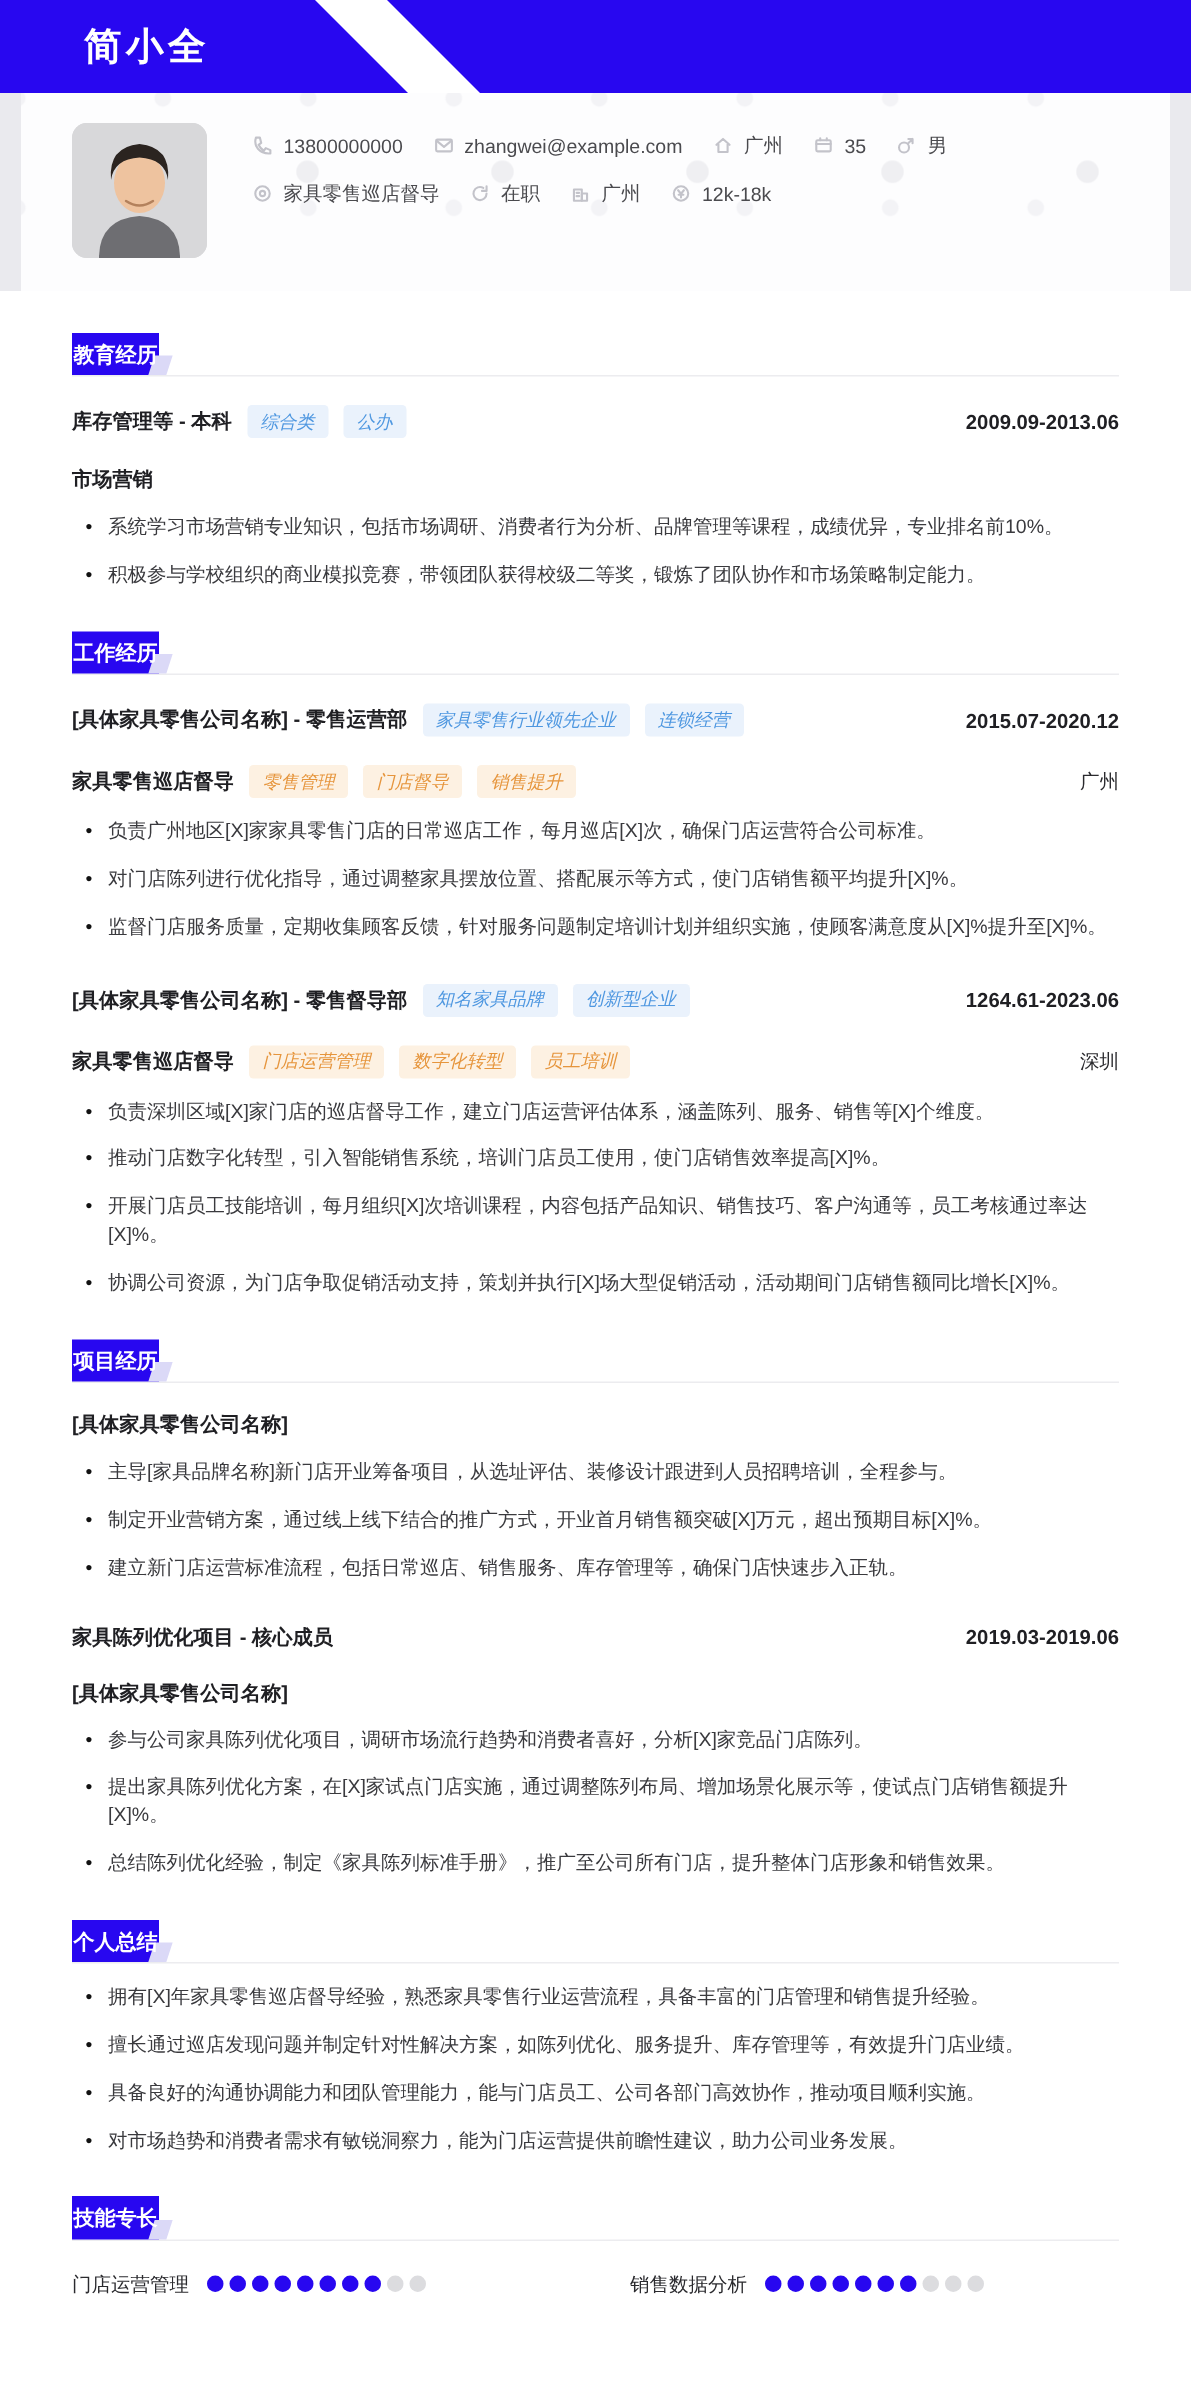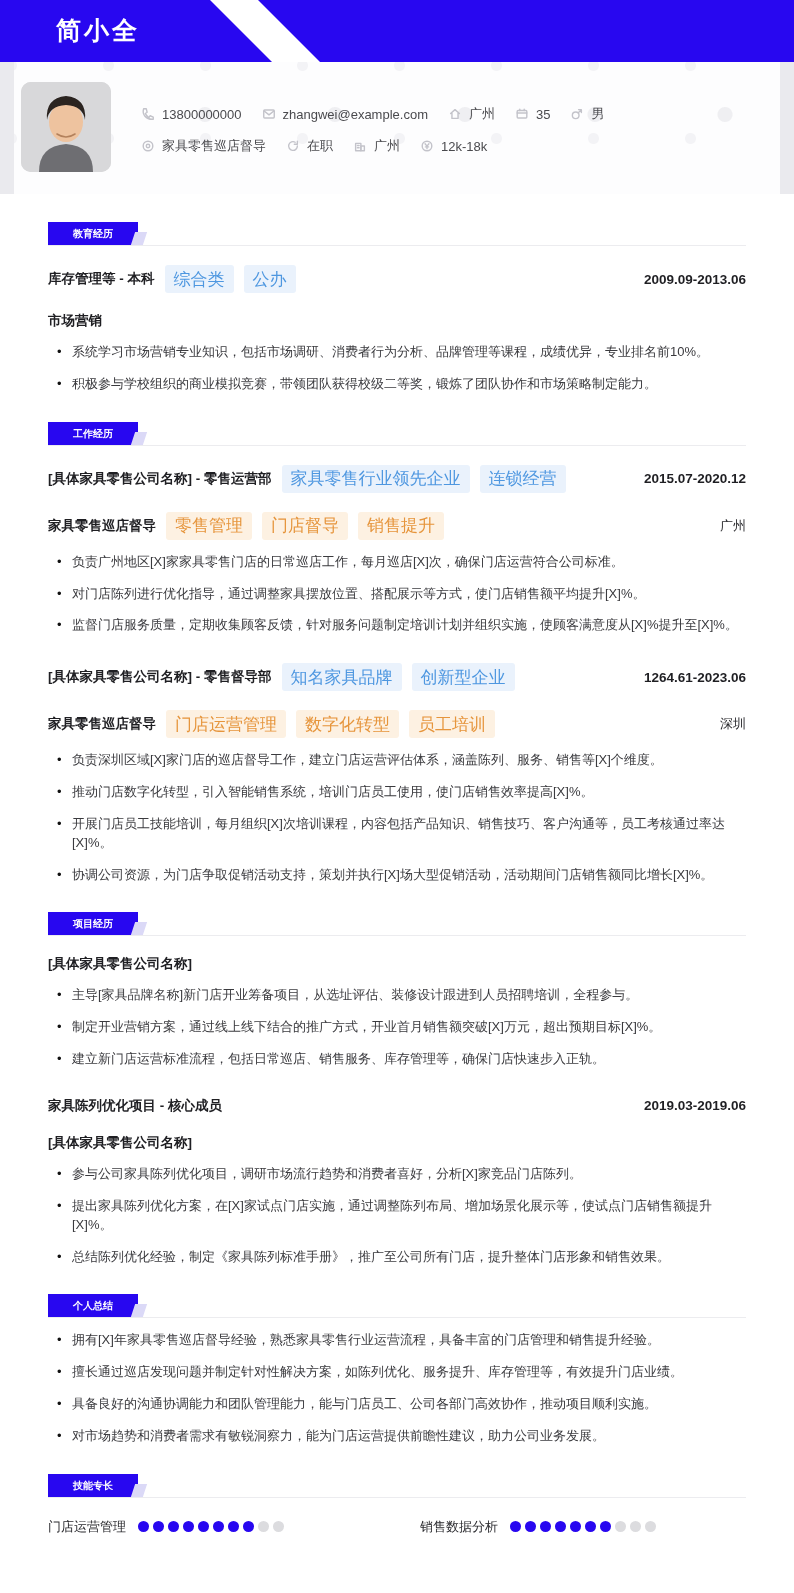--- a/index.html
+++ b/index.html
@@ -14,22 +14,22 @@
   
   .topbar { position:relative; height:62px; background:#2807f0; overflow:hidden; }
   .topbar svg.stripe-svg { position:absolute; inset:0; }
   .logo {
     position:absolute; left:56px; top:14px; color:#fff;
     font-size:25px; font-weight:bold; letter-spacing:3px;
   }
 
   
   .profile {
-    position:relative; padding:20px 48px 22px 21px;
-    display:flex; gap:30px; align-items:center;
+    position:relative; padding:20px 48px 22px 48px;
+    display:flex; gap:30px; align-items:flex-start;
     background-color:#fdfdfe;
     background-image:
       radial-gradient(circle, #efeff2 7px, transparent 8px),
       radial-gradient(circle, #f3f3f6 5px, transparent 6px);
     background-size:130px 95px, 97px 73px;
     background-position:10px 5px, 60px 40px;
     box-shadow: inset 14px 0 0 #eaeaee, inset -14px 0 0 #eaeaee;
   }
   .avatar {
     width:90px; height:90px; border-radius:10px; overflow:hidden;
@@ -41,32 +41,32 @@
   .ci { display:inline-flex; align-items:center; gap:7px; margin-right:20px; }
   .ci svg { width:14px; height:14px; flex:0 0 auto; }
   .ico { stroke:#c3c3ca; fill:none; stroke-width:1.6; stroke-linecap:round; stroke-linejoin:round; }
 
   
   main { padding:0 48px 34px 48px; }
 
   .sec-head { display:flex; align-items:flex-end; margin-top:28px; border-bottom:1px solid #ececef; }
   .sec-badge {
     position:relative; background:#2807f0; color:#fff; font-weight:bold;
-    font-size:10px; padding:5px 25px; line-height:1.3; z-index:1; margin-bottom:0;
+    font-size:14px; padding:5px 1px; line-height:1.3; z-index:1; margin-bottom:0;
   }
   .sec-badge::after {
     content:""; position:absolute; right:-7px; bottom:0; width:12px; height:13px;
     background:#dbd9f7; transform:skewX(-18deg); z-index:-1;
   }
 
   .entry-row { display:flex; align-items:center; gap:10px; margin-top:19px; }
   .bold-name { font-weight:bold; color:#1f1f23; font-size:13.5px; }
   .date { margin-left:auto; font-weight:bold; color:#1f1f23; font-size:13.5px; white-space:nowrap; }
   .loc { margin-left:auto; color:#2a2a2e; font-size:13px; }
-  .tag { font-size:17px; padding:2.5px 9px; border-radius:3px; white-space:nowrap; }
+  .tag { font-size:12px; padding:2.5px 9px; border-radius:3px; white-space:nowrap;font-style:italic; }
   .tag.blue { color:#4e97e0; background:#eaf2fc; }
   .tag.orange { color:#e6953c; background:#fdf1e2; }
 
   ul.blt { list-style:none; margin:4px 0 0 0; padding:0; }
   .blt li {
     position:relative; padding-left:24px; margin-top:13px;
     font-size:13px; line-height:1.45; color:#3a3a3e;
   }
   .blt li::before { content:"•"; position:absolute; left:9px; top:0; color:#111; }
 

